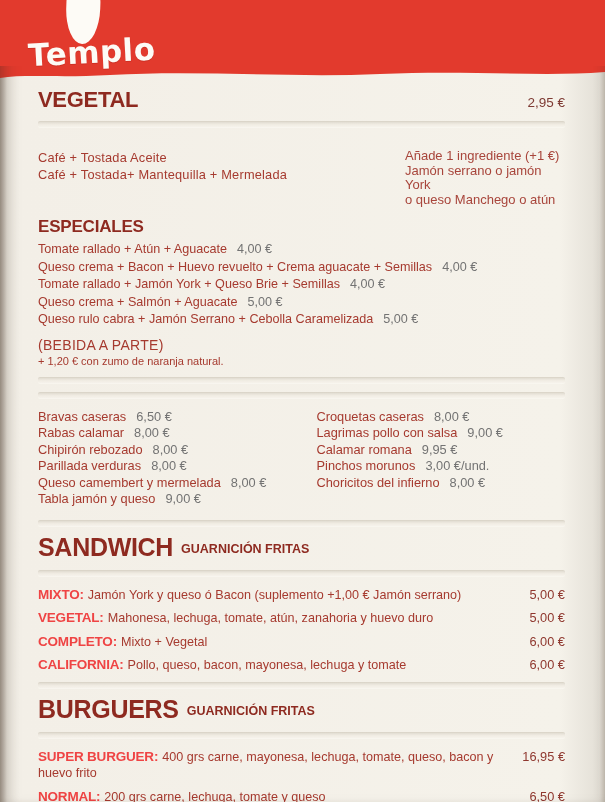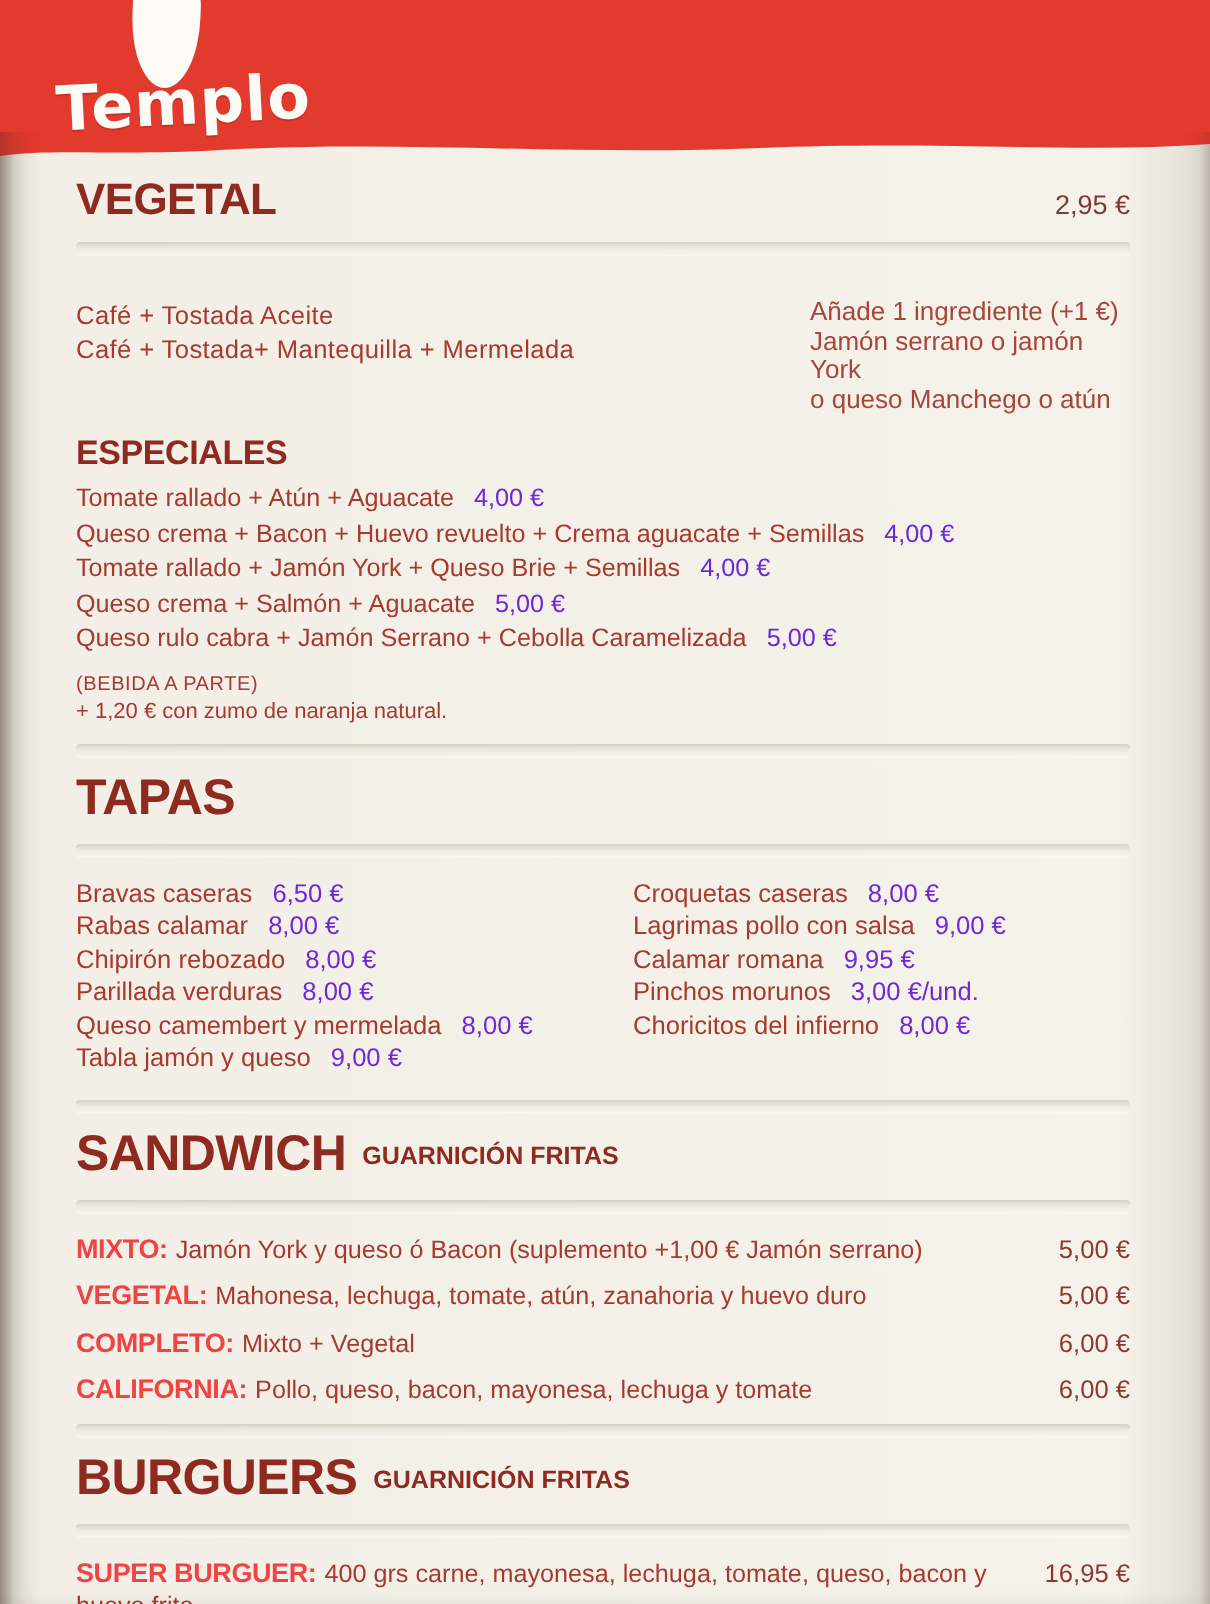--- a/index.html
+++ b/index.html
@@ -56,22 +56,22 @@
     border-top: 1px solid #cfc8ba; border-bottom: 1px solid #fbf9f3;
     opacity: .65; border-radius: 2px;
   }
 
   
   .tostadas-top { display: flex; justify-content: space-between; margin-top: 21px; }
   .basics div { font-size: 12.8px; line-height: 17px; letter-spacing: .2px; }
   .note { font-size: 13px; line-height: 14.5px; color: #a8453b; width: 160px; }
   .h2 { color: #8e2a20; font-size: 17px; font-weight: 700; margin: 10px 0 4px 0; letter-spacing: -0.2px; }
   .prow { display: flex; justify-content: flex-start; align-items: baseline; font-size: 12.6px; line-height: 17.5px; }
-  .prow .price { color: #6d28d9; white-space: nowrap; padding-left: 10px; }
-  .footnote1 { font-size: 10px; margin-top: 8px; letter-spacing: .3px; }
+  .prow .price { color: #737373; white-space: nowrap; padding-left: 10px; }
+  .footnote1 { font-size: 14px; margin-top: 8px; letter-spacing: .3px; }
   .footnote2 { font-size: 11px; margin-top: 2px; }
 
   
   .tapas-cols { display: flex; gap: 30px; margin-top: 10px; }
   .tapas-col { flex: 1; }
   .tapas-col .prow { font-size: 12.8px; line-height: 16.5px; }
 
   
   .named-rows { margin-top: 10px; }
   .nrow { display: flex; justify-content: space-between; align-items: flex-start; margin-bottom: 7px; }
@@ -134,21 +134,20 @@
       <span class="price">5,00 €</span>
     </div>
   </div>
 
   <div class="footnote1">(BEBIDA A PARTE)</div>
   <div class="footnote2">+ 1,20 € con zumo de naranja natural.</div>
 </section>
 
 <section class="content" style="margin-top:10px;">
   <div class="divider"></div>
-  <div class="h1 size-b">TAPAS</div>
   <div class="divider"></div>
 
   <div class="tapas-cols">
     <div class="tapas-col">
       <div class="prow">
         <span>Bravas caseras</span>
         <span class="price">6,50 €</span>
       </div>
       <div class="prow">
         <span>Rabas calamar</span>

